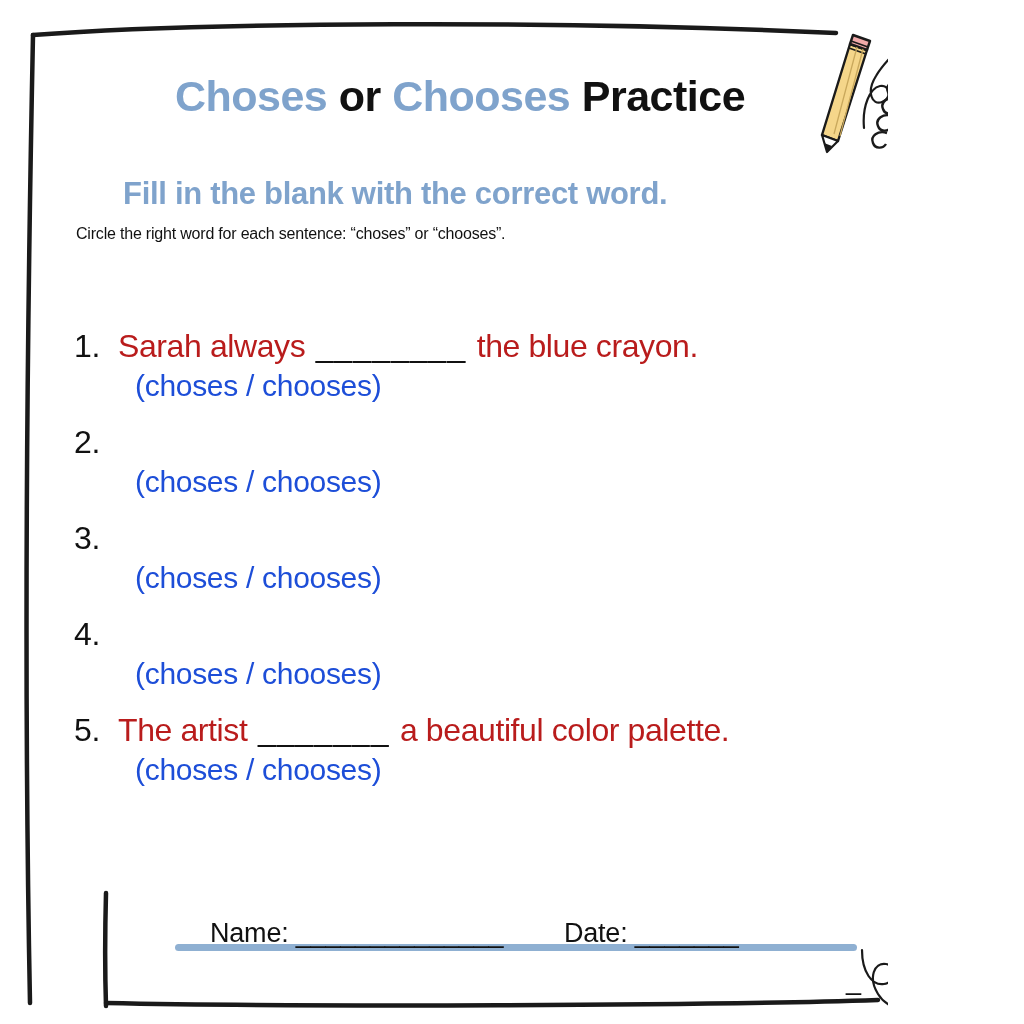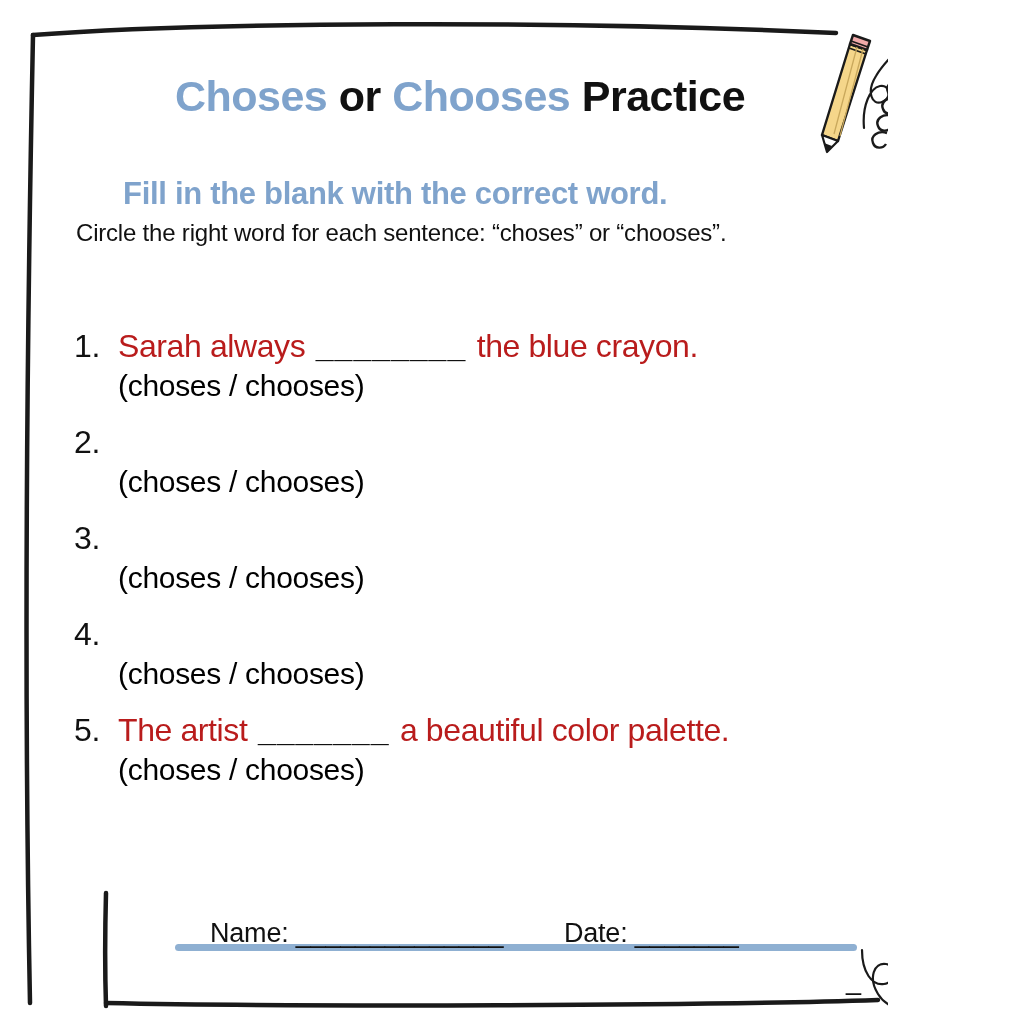--- a/index.html
+++ b/index.html
@@ -48,22 +48,22 @@
     font-size: 31px;
     font-weight: bold;
     color: #7fa3cc;
     letter-spacing: -0.3px;
     white-space: nowrap;
     margin-left: 47px;
   }
   .instruction {
     position: absolute;
     left: 76px;
-    top: 219px;
-    font-size: 24px;
+    top: 225px;
+    font-size: 16px;
     color: #111111;
     letter-spacing: -0.2px;
     white-space: nowrap;
     text-align: right;
   }
 
   
   .questions {
     position: absolute;
     left: 74px;
@@ -84,27 +84,26 @@
   .q-num {
     width: 44px;
     flex: none;
     font-size: 32px;
     color: #111111;
   }
   .q-text { color: #b91c1c; }
   .q-blank {
     letter-spacing: 1px;
     padding: 0 2px;
-    font-weight: bold;
   }
   .q-options {
-    margin-left: 44px;
+    margin-left: 61px;
     margin-top: 4px;
     font-size: 30px;
-    color: #000000;
+    color: #1d4ed8;
     letter-spacing: -0.3px;
     white-space: nowrap;
   }
 
   
   .footer-rule {
     position: absolute;
     left: 175px;
     top: 944px;
     width: 682px;

